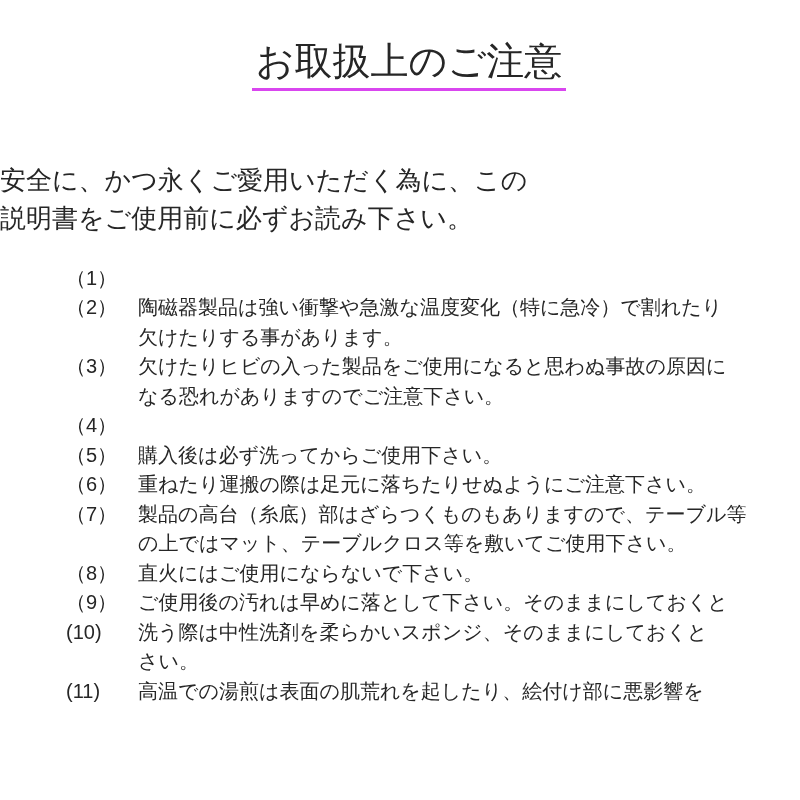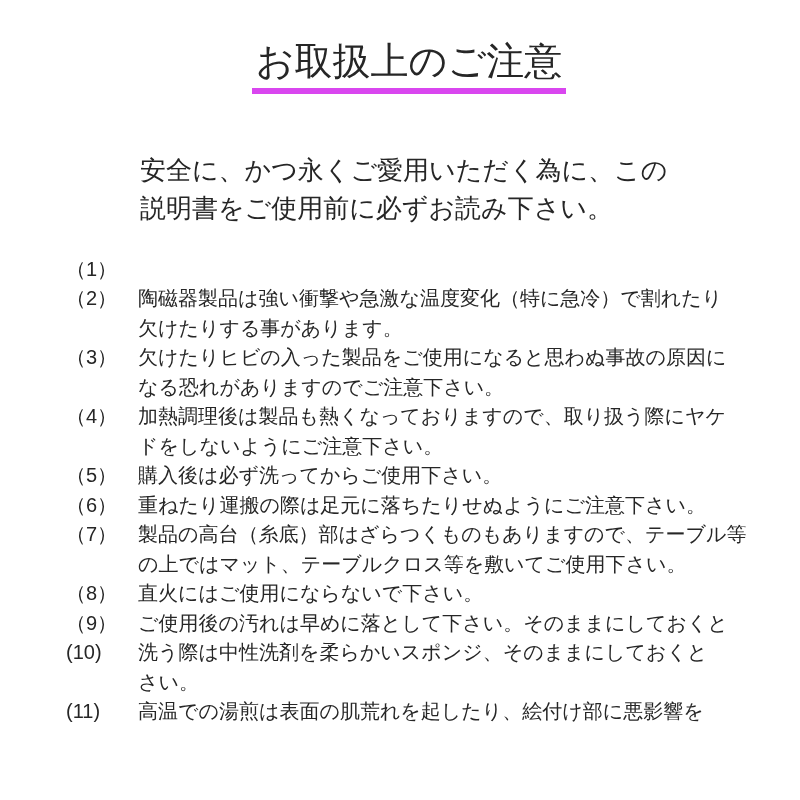--- a/index.html
+++ b/index.html
@@ -22,29 +22,27 @@
     padding-top: 15px;
   }
   .title {
     display: inline-block;
     position: relative;
     left: 9px;
     font-size: 38px;
     font-weight: 500;
     line-height: 1.15;
     padding: 0 4px 4px 4px;
-    border-bottom: 6px solid #d946ef;
+    border-bottom: 3px solid #d946ef;
     white-space: nowrap;
   }
   .intro {
-    margin-top: 32px;
-    padding-left: 140px;
+    margin-top: 44px;
     font-size: 26px;
     line-height: 38px;
-    font-family: Liberation Serif, serif;
   }
   .intro .line {
     white-space: nowrap;
   }
   .list {
     margin-top: 27px;
     padding-left: 66px;
     padding-right: 50px;
     font-size: 20px;
     line-height: 29.5px;
@@ -96,24 +94,20 @@
     <div class="item">
       <span class="num">（3）</span>
       <div class="lines">
         <div class="line">欠けたりヒビの入った製品をご使用になると思わぬ事故の原因に</div>
         <div class="line">なる恐れがありますのでご注意下さい。</div>
       </div>
     </div>
 
     <div class="item">
       <span class="num">（4）</span>
-      <div class="lines">
-        <div class="line">加熱調理後は製品も熱くなっておりますので、取り扱う際にヤケ</div>
-        <div class="line">ドをしないようにご注意下さい。</div>
-      </div>
     </div>
 
     <div class="item">
       <span class="num">（5）</span>
       <div class="lines">
         <div class="line">購入後は必ず洗ってからご使用下さい。</div>
       </div>
     </div>
 
     <div class="item">

